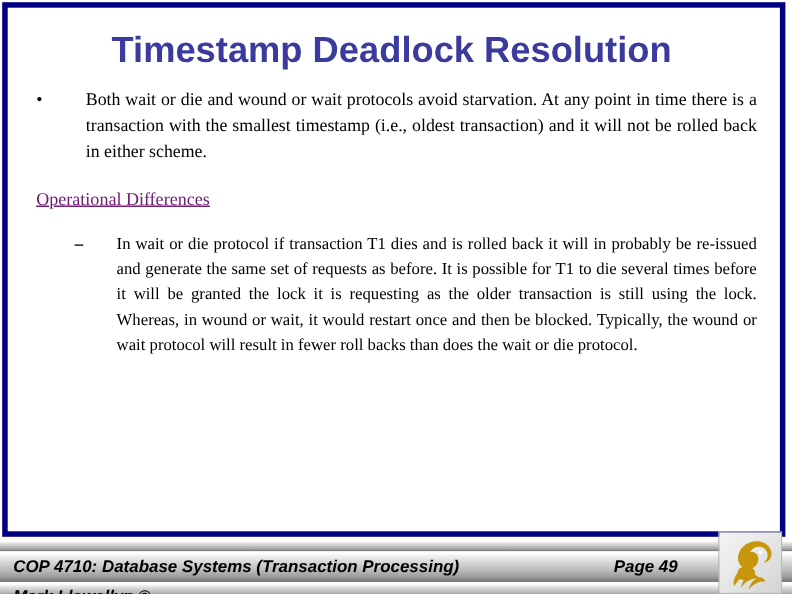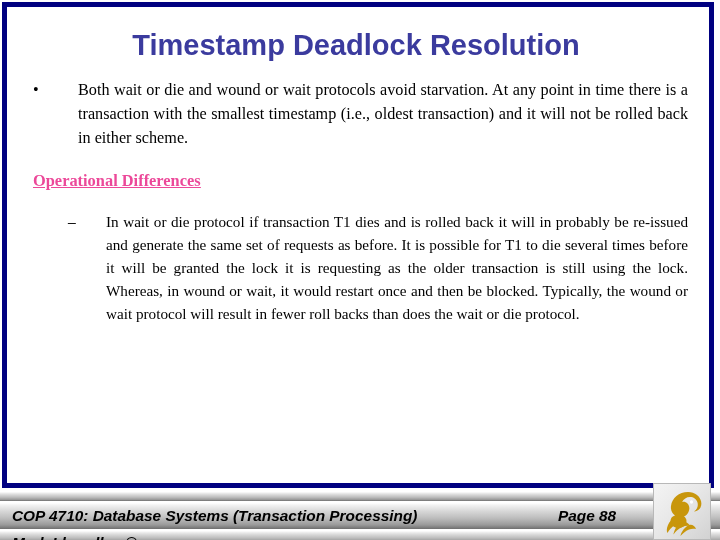--- a/index.html
+++ b/index.html
@@ -31,21 +31,21 @@
   }
 
   
   #slide-title {
     position: absolute;
     left: 0;
     top: 28px;
     width: 712px;
     text-align: center;
     font-family: "Liberation Sans", "DejaVu Sans", sans-serif;
-    font-size: 29px;
+    font-size: 33px;
     font-weight: bold;
     line-height: 34px;
     color: #3b3b9e;
     letter-spacing: 0px;
     white-space: nowrap;
   }
 
   
   #body-content {
     position: absolute;
@@ -78,25 +78,24 @@
     line-height: 24px;
     text-align: left;
   }
 
   
   #operational-differences {
     margin: 19px 0 0 0;
     padding: 0 0 0 33px;
     font-size: 16.4px;
     line-height: 24px;
-    color: #ec4899;
+    color: #701a75;
     text-decoration: underline;
     text-underline-offset: 1px;
     display: block;
-    font-weight: bold;
   }
   #operational-differences span.odlabel {
     text-decoration: underline;
   }
 
   
   .l2 {
     margin: 17px 0 0 0;
     padding: 0 24px 0 106px;
     font-size: 15.2px;
@@ -229,21 +228,21 @@
 
 </div>
 
 <div id="footer">
   <div class="band" id="band-top"></div>
   <div class="band" id="band-main"></div>
   <div class="band" id="band-bottom"></div>
 
   <div id="footer-line-1">COP 4710: Database Systems  (Transaction Processing)</div>
 
-  <div id="footer-page">Page 88</div>
+  <div id="footer-page">Page 49</div>
 
   <div id="footer-line-2">Mark Llewellyn ©</div>
 </div>
 
 <div id="logo-plate">
   <svg width="50" height="50" viewBox="0 0 100 100" aria-hidden="true">
     <g fill="#c8960c">
       <path d="M62 10 C44 10 30 22 28 38 C27 46 30 53 36 57 C31 58 27 62 27 68
                C27 76 34 82 43 82 C52 82 59 76 59 68 C59 64 57 61 54 59
                C58 57 61 54 63 50 C66 44 65 37 61 33 C58 30 54 29 50 30

